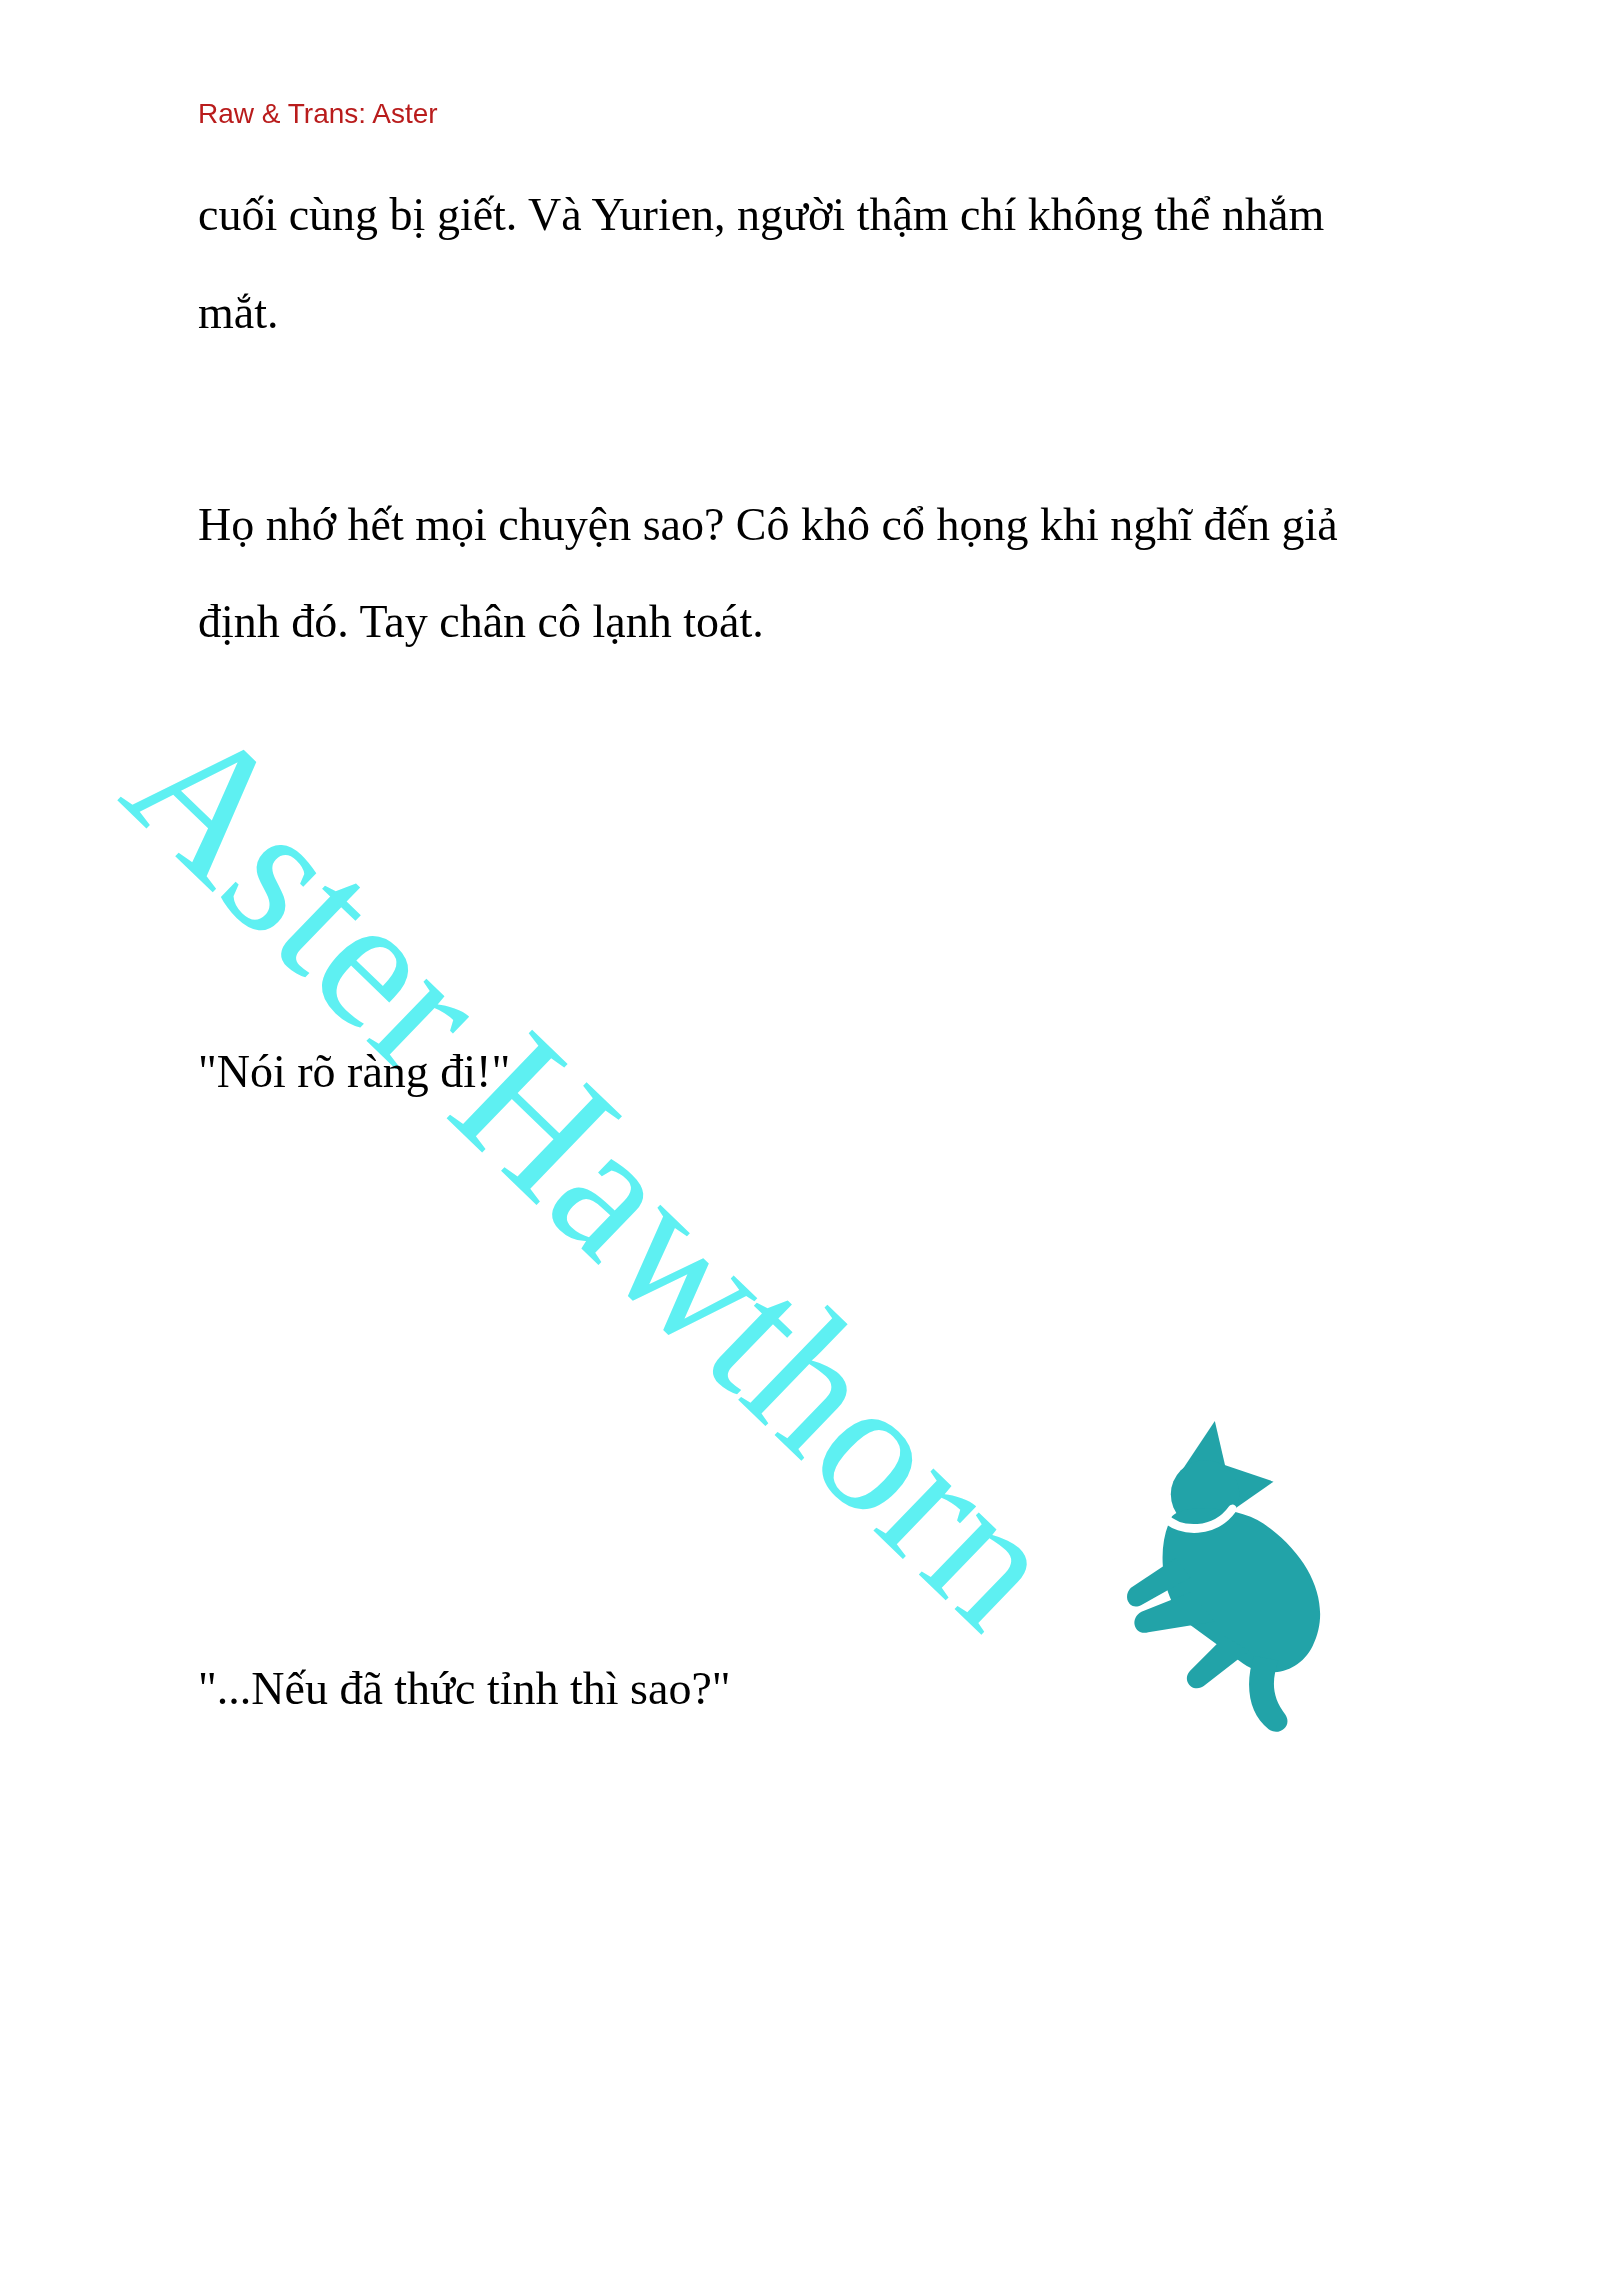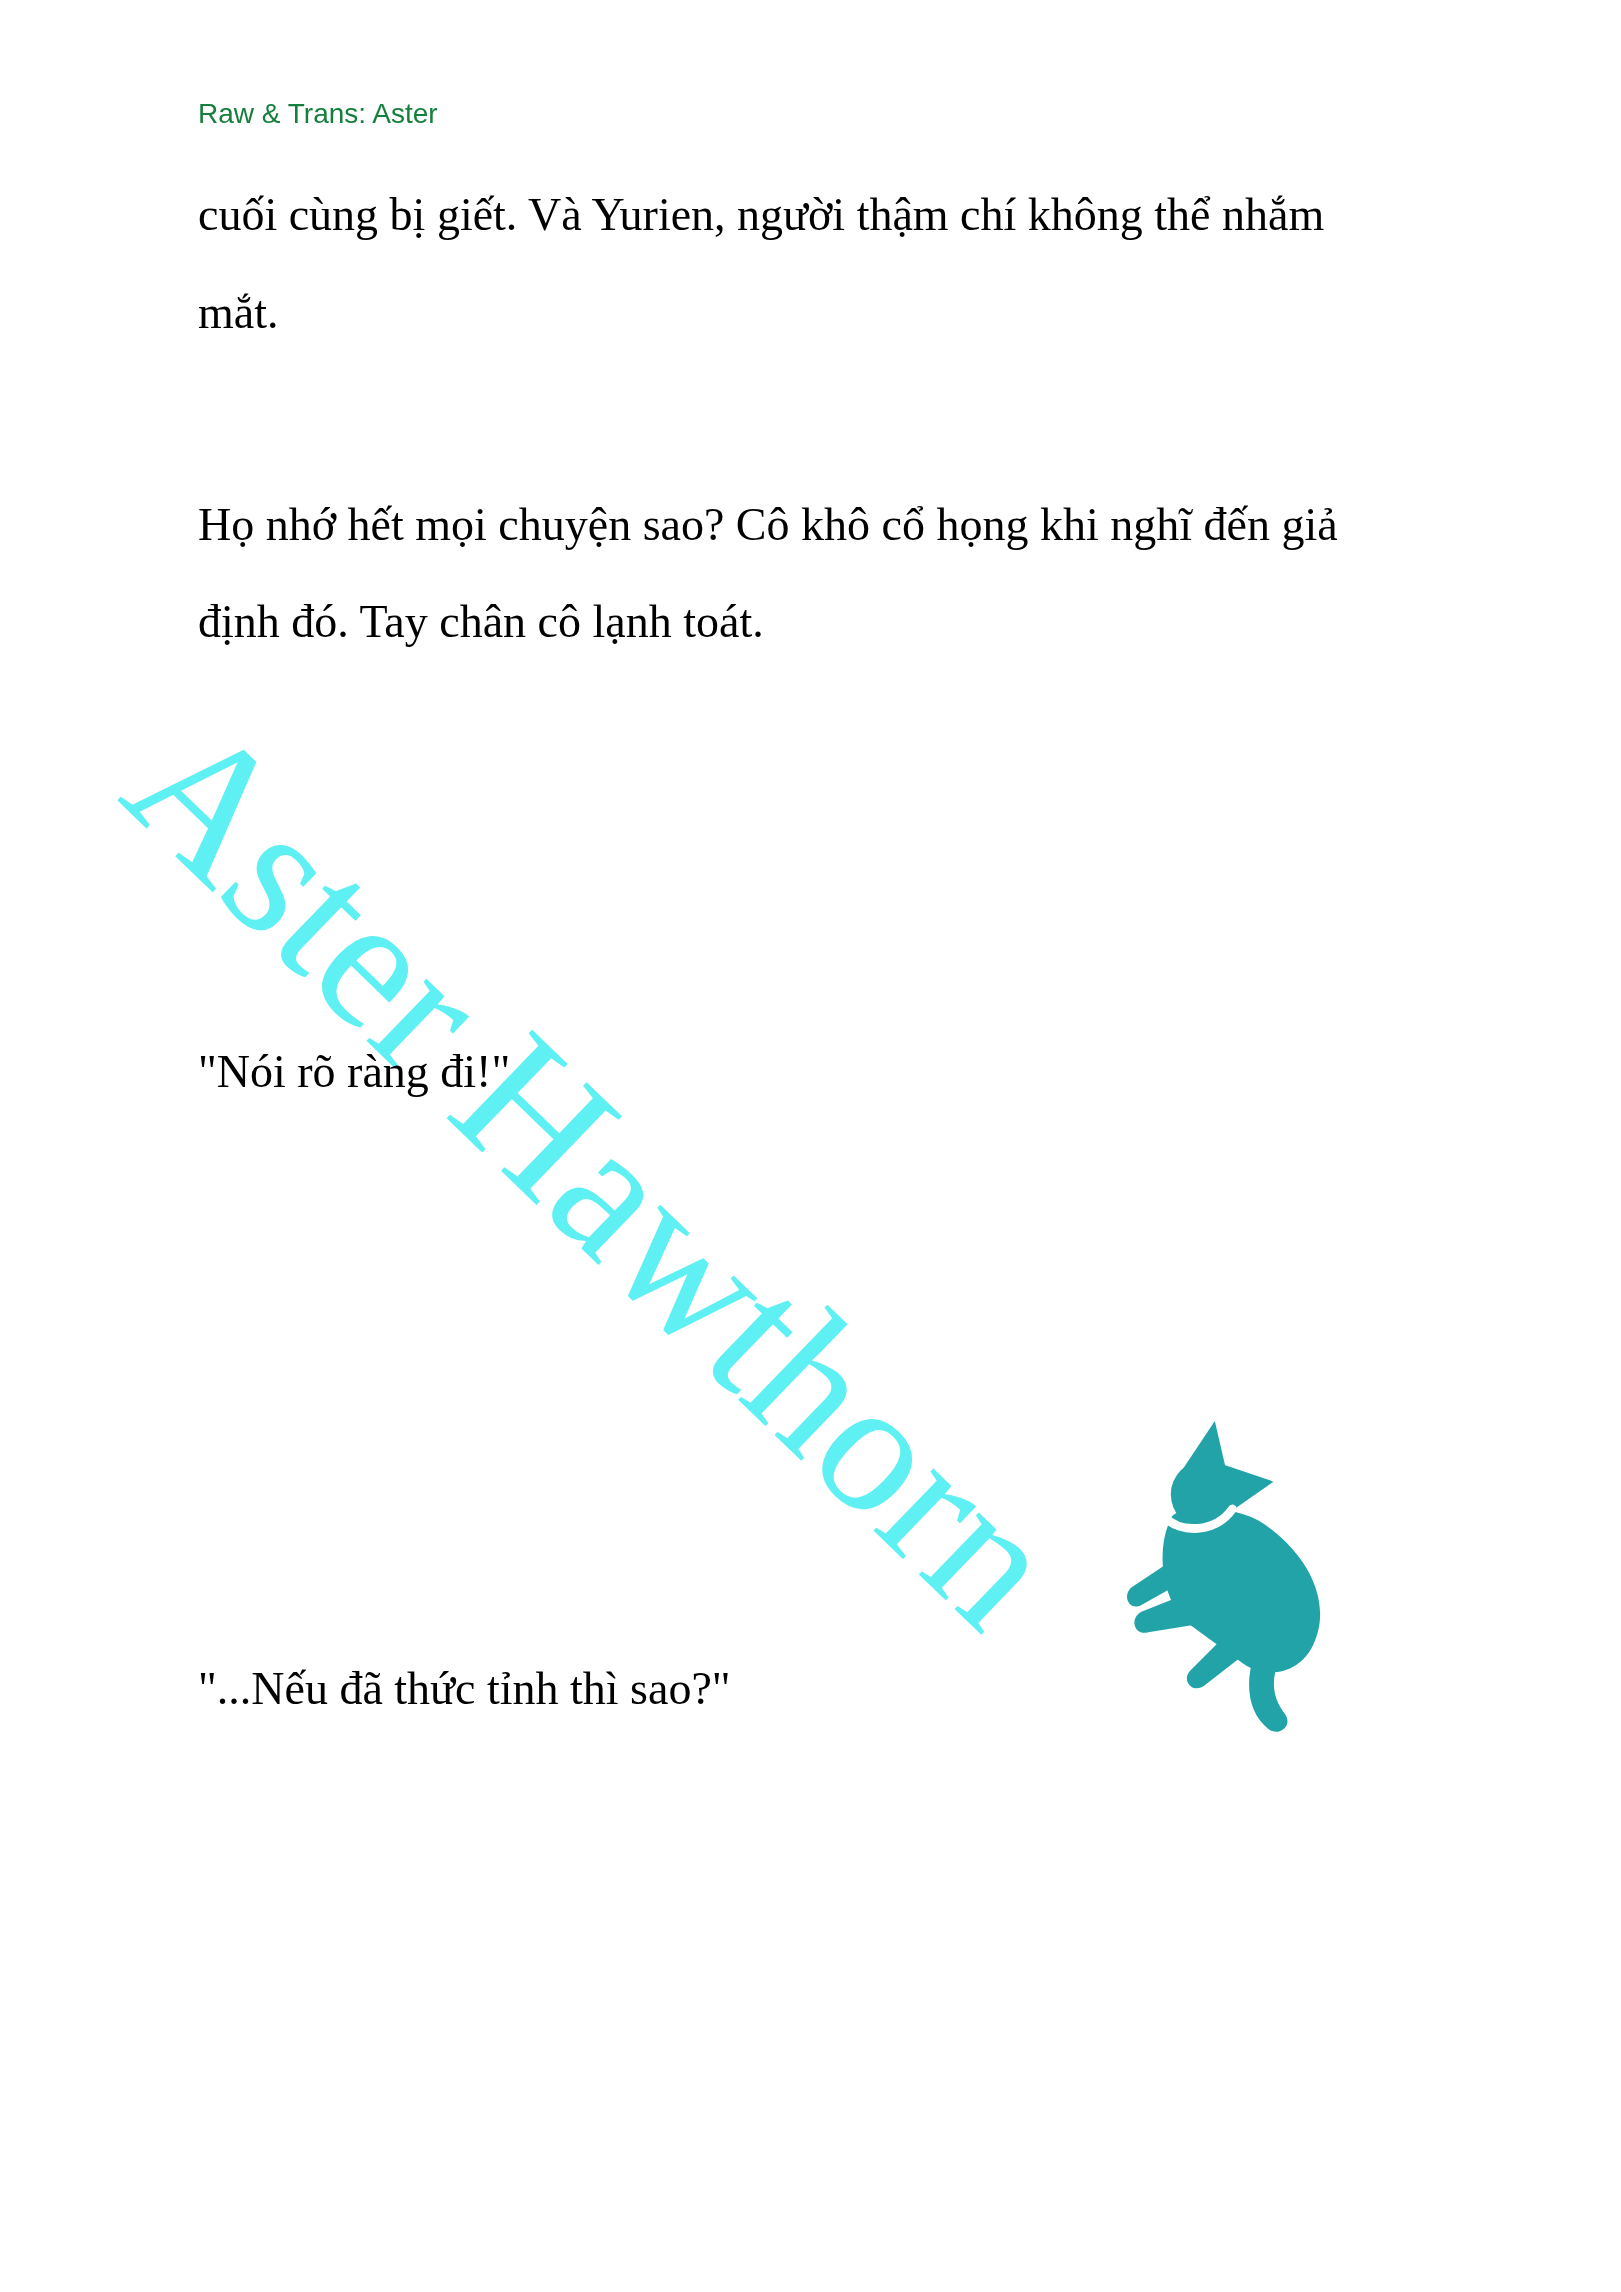--- a/index.html
+++ b/index.html
@@ -1,20 +1,20 @@
 <!DOCTYPE html>
 <html><head>
   <meta charset="utf-8">
   <style>
     html, body { margin: 0; padding: 0; background: #ffffff; }
     body { width: 1621px; height: 2293px; position: relative; overflow: hidden; }
     .page { position: absolute; left: 0; top: 0; width: 1621px; height: 2293px; background: #ffffff; }
     .header {
       position: absolute; left: 198px; top: 98px;
-      font-family: "Liberation Sans", sans-serif; font-size: 28px; color: #15803d;
+      font-family: "Liberation Sans", sans-serif; font-size: 28px; color: #b91c1c;
       white-space: nowrap;
     }
     .line {
       position: absolute; left: 198px;
       font-family: "Liberation Serif", serif; font-size: 46px; color: #000000;
       white-space: nowrap; line-height: 1;
     }
     .watermark {
       position: absolute; left: 225px; top: 686px;
       font-family: "Liberation Serif", serif; font-size: 188px; color: #5ef0f2;

